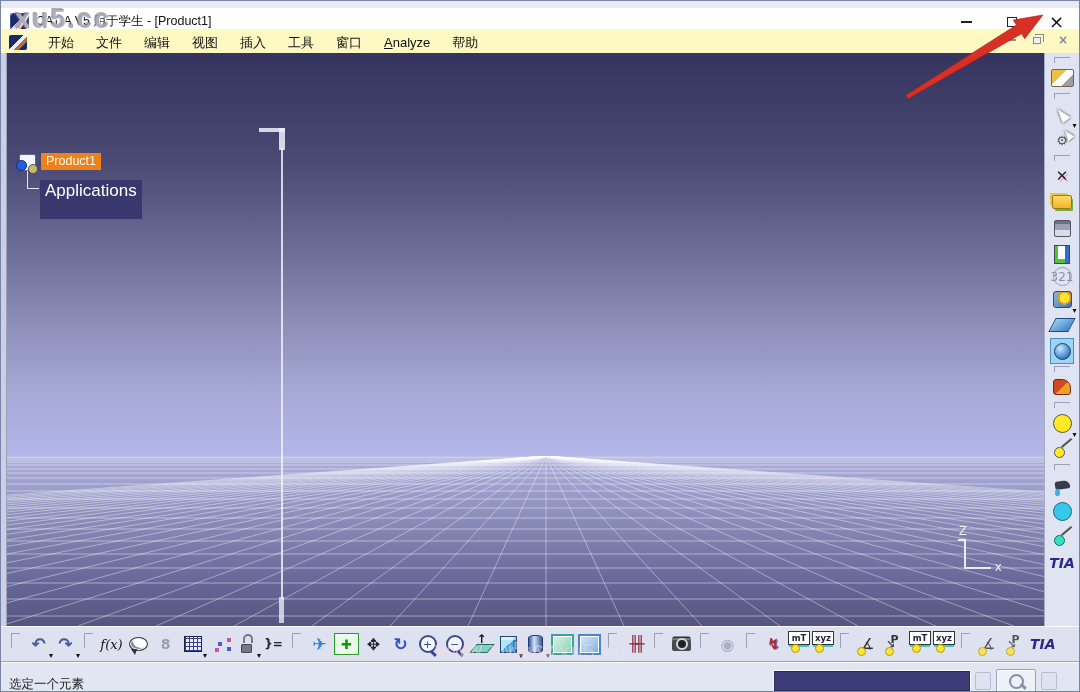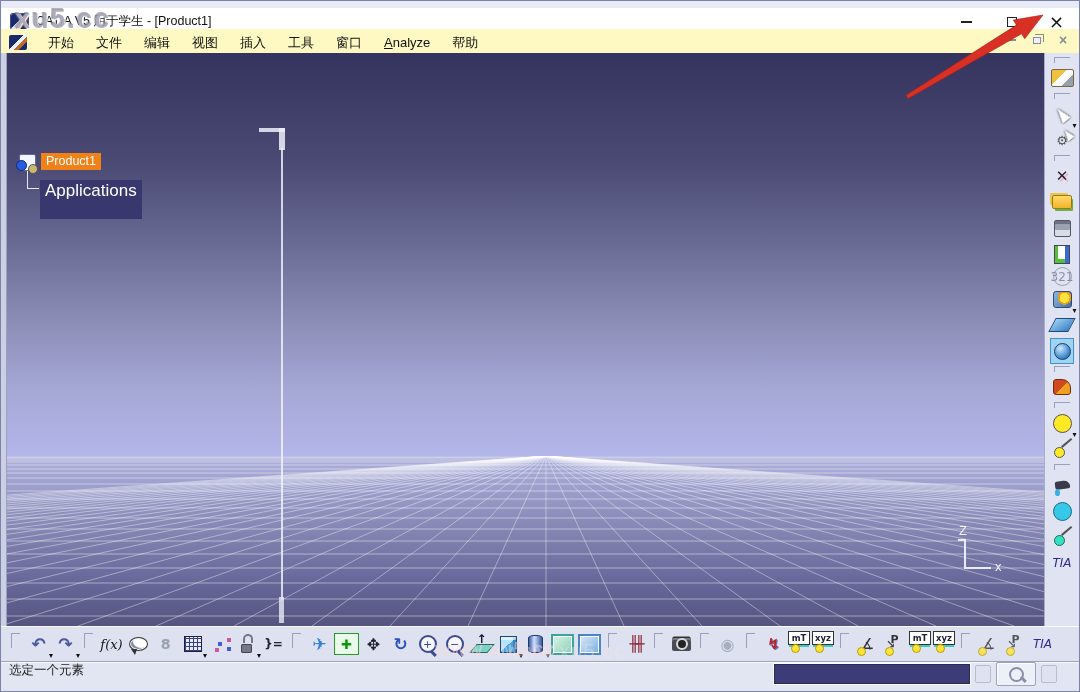--- a/index.html
+++ b/index.html
@@ -84,21 +84,21 @@
   .i-sphere::before{content:"";width:15px;height:15px;border-radius:50%;border:1px solid #14406f;background:radial-gradient(circle at 35% 30%,#cfe8ff,#4a90d0 60%,#1a5090)}
   .i-redtool::before{content:"";width:16px;height:14px;border-radius:3px 9px 3px 3px;border:1px solid #702a10;background:linear-gradient(135deg,#d04a20 0 50%,#f0a020 50%)}
   .i-cy::before{content:"";width:17px;height:17px;border-radius:50%;border:1.5px solid #555;background:#ffe825}
   .i-py::before{content:"";position:absolute;left:4px;bottom:4px;width:9px;height:9px;border-radius:50%;border:1.5px solid #555;background:#ffe825}
   .i-py::after{content:"";position:absolute;right:2px;top:6px;width:13px;height:1.5px;background:#555;transform:rotate(-40deg)}
   .i-faucet::before{content:"";width:15px;height:8px;border-radius:2px 6px 2px 2px;background:#3a3a4a;transform:rotate(-8deg)}
   .i-faucet::after{content:"";position:absolute;bottom:2px;left:5px;width:5px;height:7px;border-radius:50% 50% 50% 50%/60% 60% 40% 40%;background:#3ab0e0}
   .i-cc::before{content:"";width:17px;height:17px;border-radius:50%;border:1.5px solid #1a6a8a;background:#35c8e8}
   .i-pc::before{content:"";position:absolute;left:4px;bottom:4px;width:9px;height:9px;border-radius:50%;border:1.5px solid #1a6a5a;background:#35e0c0}
   .i-pc::after{content:"";position:absolute;right:2px;top:6px;width:13px;height:1.5px;background:#555;transform:rotate(-40deg)}
-  .i-logo{font-style:italic;font-weight:normal;font-size:12px;color:#2a2a8a;letter-spacing:0}
+  .i-logo{font-style:italic;font-weight:bold;font-size:14px;color:#2a2a8a;letter-spacing:0}
 
   
   #btoolbar{position:absolute;left:0;top:625px;width:100%;height:35px;background:#dde1f0;border-top:1px solid #fafbff;display:flex;align-items:center;padding-left:6px;gap:2px;overflow:hidden}
   .handle{width:9px;height:15px;border-left:1px solid #98a0bc;border-top:1px solid #98a0bc;margin:0 4px 8px 4px;flex:none}
 
   .i-nav{color:#4a5a9a;font-size:17px;font-weight:bold}
   .i-fx{font-family:"DejaVu Serif",serif;font-style:italic;font-size:13px;color:#111}
   .i-bubble::before{content:"";width:17px;height:12px;border:1.5px solid #333;border-radius:50%;background:#fff;box-shadow:inset 0 0 0 1px #fff,inset 3px -2px 0 0 #88a}
   .i-bubble::after{content:"";position:absolute;left:5px;bottom:2px;width:0;height:0;border-left:4px solid transparent;border-right:2px solid transparent;border-top:6px solid #333}
   .i-gray8{color:#99a0b0;font-weight:bold;font-size:14px}
@@ -129,21 +129,21 @@
   .i-mbox{width:22px;height:14px;min-width:22px;border:1px solid #333;background:#fff;font-size:8.5px;font-weight:bold;color:#223;align-self:flex-start;margin-top:4px;box-shadow:0 3px 0 -1px #3ac8c8}
   .i-mbox::after{content:"";position:absolute;bottom:-9px;left:2px;width:7px;height:7px;border-radius:50%;background:#ffe23a;border:1px solid #b0a000}
   .i-mang{font-size:15px;color:#333}
   .i-mang::after{content:"";position:absolute;bottom:1px;left:2px;width:7px;height:7px;border-radius:50%;background:#ffe23a;border:1px solid #b0a000}
   .i-mpt{font-weight:bold;font-size:11px;color:#333;align-items:flex-start;padding-top:2px}
   .i-mpt::before{content:"↘";position:absolute;left:4px;top:7px;font-size:11px;color:#445}
   .i-mpt::after{content:"";position:absolute;bottom:1px;left:3px;width:7px;height:7px;border-radius:50%;background:#ffe23a;border:1px solid #b0a000}
   .dim{opacity:.8}
 
   
-  #statusbar{position:absolute;left:0;top:660px;width:100%;height:32px;background:#e2e6f2;border-top:1px solid #9aa2be;display:flex;align-items:flex-start;padding:0 8px;box-shadow:inset 0 1px 0 #fafbff}
+  #statusbar{position:absolute;left:0;top:660px;width:100%;height:32px;background:#e2e6f2;border-top:1px solid #9aa2be;display:flex;align-items:flex-end;padding:0 8px;box-shadow:inset 0 1px 0 #fafbff}
   #status-msg{font-size:12.5px;color:#222;flex:1}
   #cmd-wrap{display:flex;align-items:center;gap:5px;margin-right:14px}
   #command-input{width:196px;height:20px;background:#3c3c78;border:1px solid #2a2a55;box-shadow:0 0 0 1px #fafbff;color:#fff;font-size:12px;padding:0 4px}
   .sbtn{width:16px;height:18px;background:#dfe3f0;border:1px solid #b8bcd4;border-radius:2px}
   .mag-btn{position:relative;width:40px;height:24px;background:#eef0f8;border:1px solid #9aa2be;border-radius:2px;box-shadow:1px 1px 0 #fff inset}
   .mag-btn::before{content:"";position:absolute;left:12px;top:4px;width:11px;height:11px;border:2px solid #8890a8;border-radius:50%}
   .mag-btn::after{content:"";position:absolute;left:23px;top:15px;width:7px;height:2.5px;background:#8890a8;transform:rotate(45deg)}
 
   
   #red-arrow{position:absolute;left:0;top:0;width:1080px;height:692px;pointer-events:none;z-index:60}

